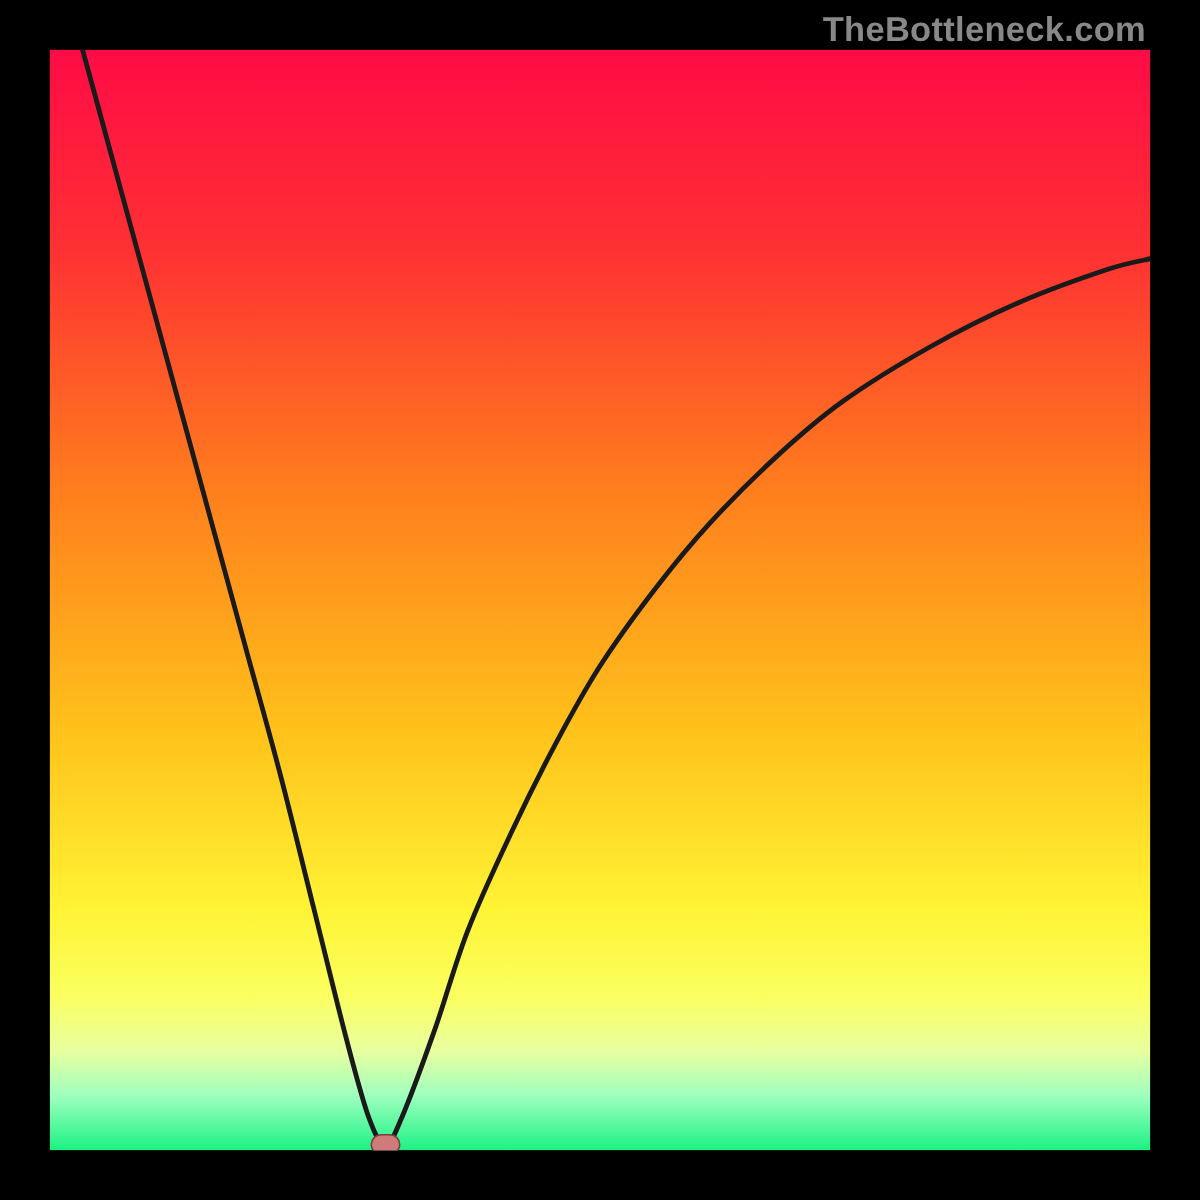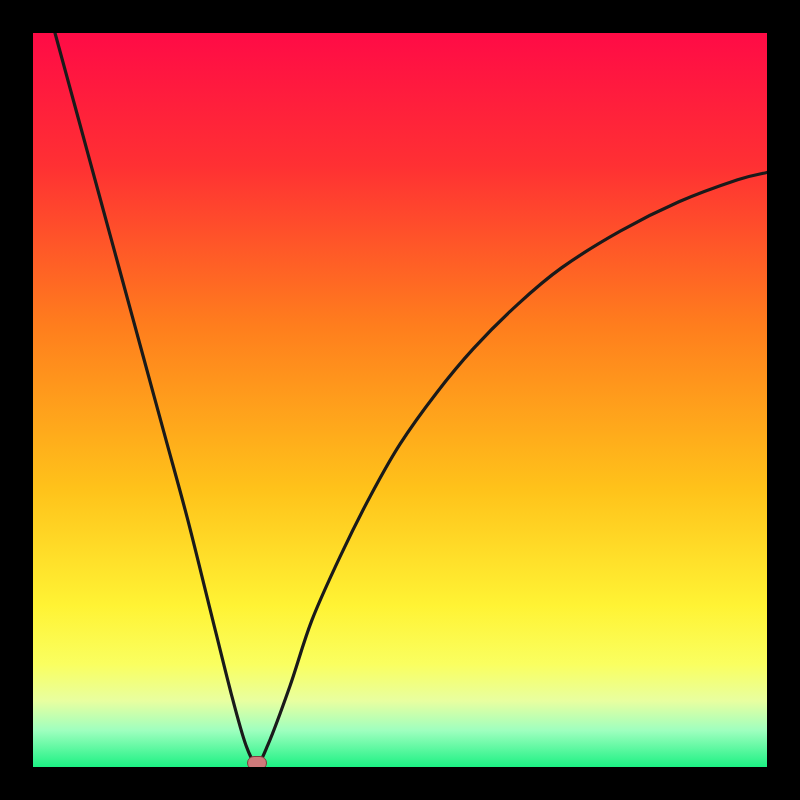--- a/index.html
+++ b/index.html
@@ -77,13 +77,14 @@
             <stop offset="100%" stop-color="#1cf183"></stop>
           </linearGradient>
       </defs>
       <rect x="0" y="0" width="734" height="734" fill="url(#bg-grad)"></rect>
     </svg>
     <svg class="curve-svg" viewBox="0 0 734 734" preserveAspectRatio="none">
       <path fill="none" stroke-width="3.2" stroke-linejoin="round" stroke-linecap="round" d="M 22.02 0.00 C 25.69 13.46, 36.70 53.83, 44.04 80.74 C 51.38 107.65, 58.72 134.57, 66.06 161.48 C 73.40 188.39, 80.74 215.31, 88.08 242.22 C 95.42 269.13, 102.76 296.05, 110.10 322.96 C 117.44 349.87, 124.78 376.79, 132.12 403.70 C 139.46 430.61, 146.80 456.30, 154.14 484.44 C 161.48 512.58, 168.82 543.16, 176.16 572.52 C 183.50 601.88, 192.06 637.36, 198.18 660.60 C 204.30 683.84, 208.58 700.36, 212.86 711.98 C 217.14 723.60, 220.20 730.33, 223.87 730.33 C 227.54 730.33, 229.38 724.83, 234.88 711.98 C 240.38 699.13, 249.56 674.06, 256.90 653.26 C 264.24 632.46, 270.36 609.22, 278.92 587.20 C 287.48 565.18, 298.49 541.94, 308.28 521.14 C 318.07 500.34, 327.85 480.77, 337.64 462.42 C 347.43 444.07, 355.99 428.17, 367.00 411.04 C 378.01 393.91, 391.47 375.56, 403.70 359.66 C 415.93 343.76, 426.94 330.30, 440.40 315.62 C 453.86 300.94, 469.76 285.04, 484.44 271.58 C 499.12 258.12, 511.35 247.11, 528.48 234.88 C 545.61 222.65, 567.63 209.19, 587.20 198.18 C 606.77 187.17, 626.35 177.38, 645.92 168.82 C 665.49 160.26, 689.96 151.69, 704.64 146.80 C 719.32 141.91, 729.11 140.68, 734.00 139.46" stroke="#1a1a1a"></path>
     </svg>
     <div class="marker" style="left: 223.87px; top: 730.33px; background: rgb(207, 122, 123); border: 1px solid rgb(125, 60, 61);"></div>
   </div>
+  <div class="watermark">TheBottleneck.com</div>
 </div>
 
 </body></html>

